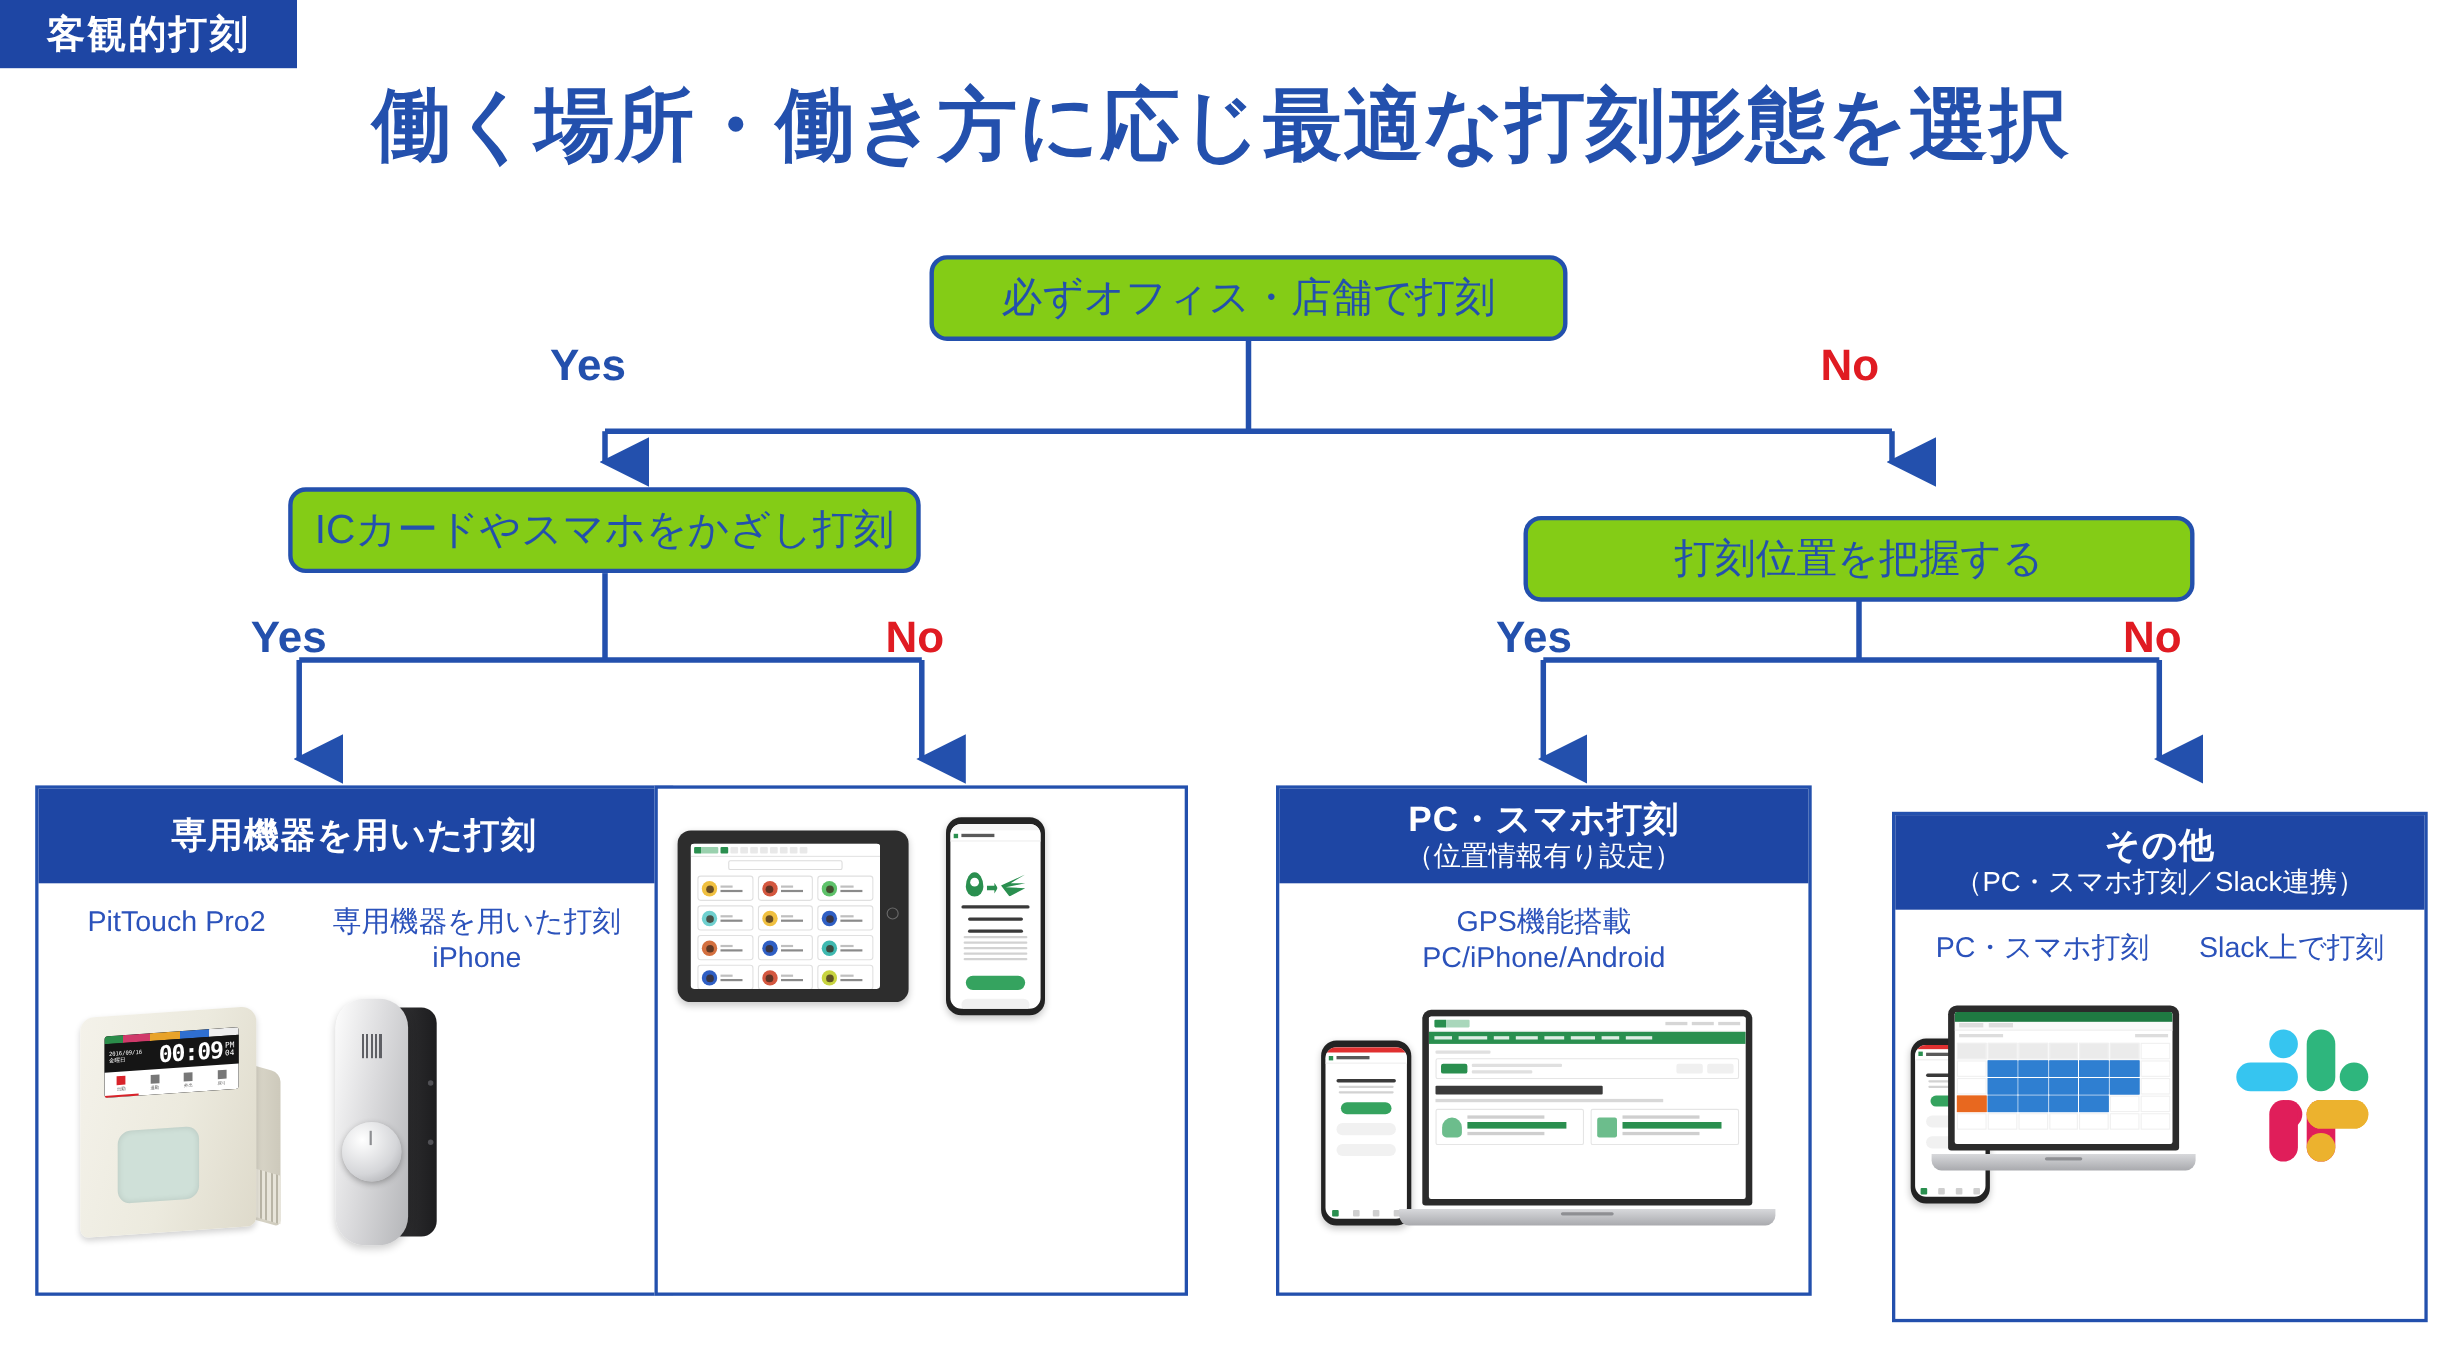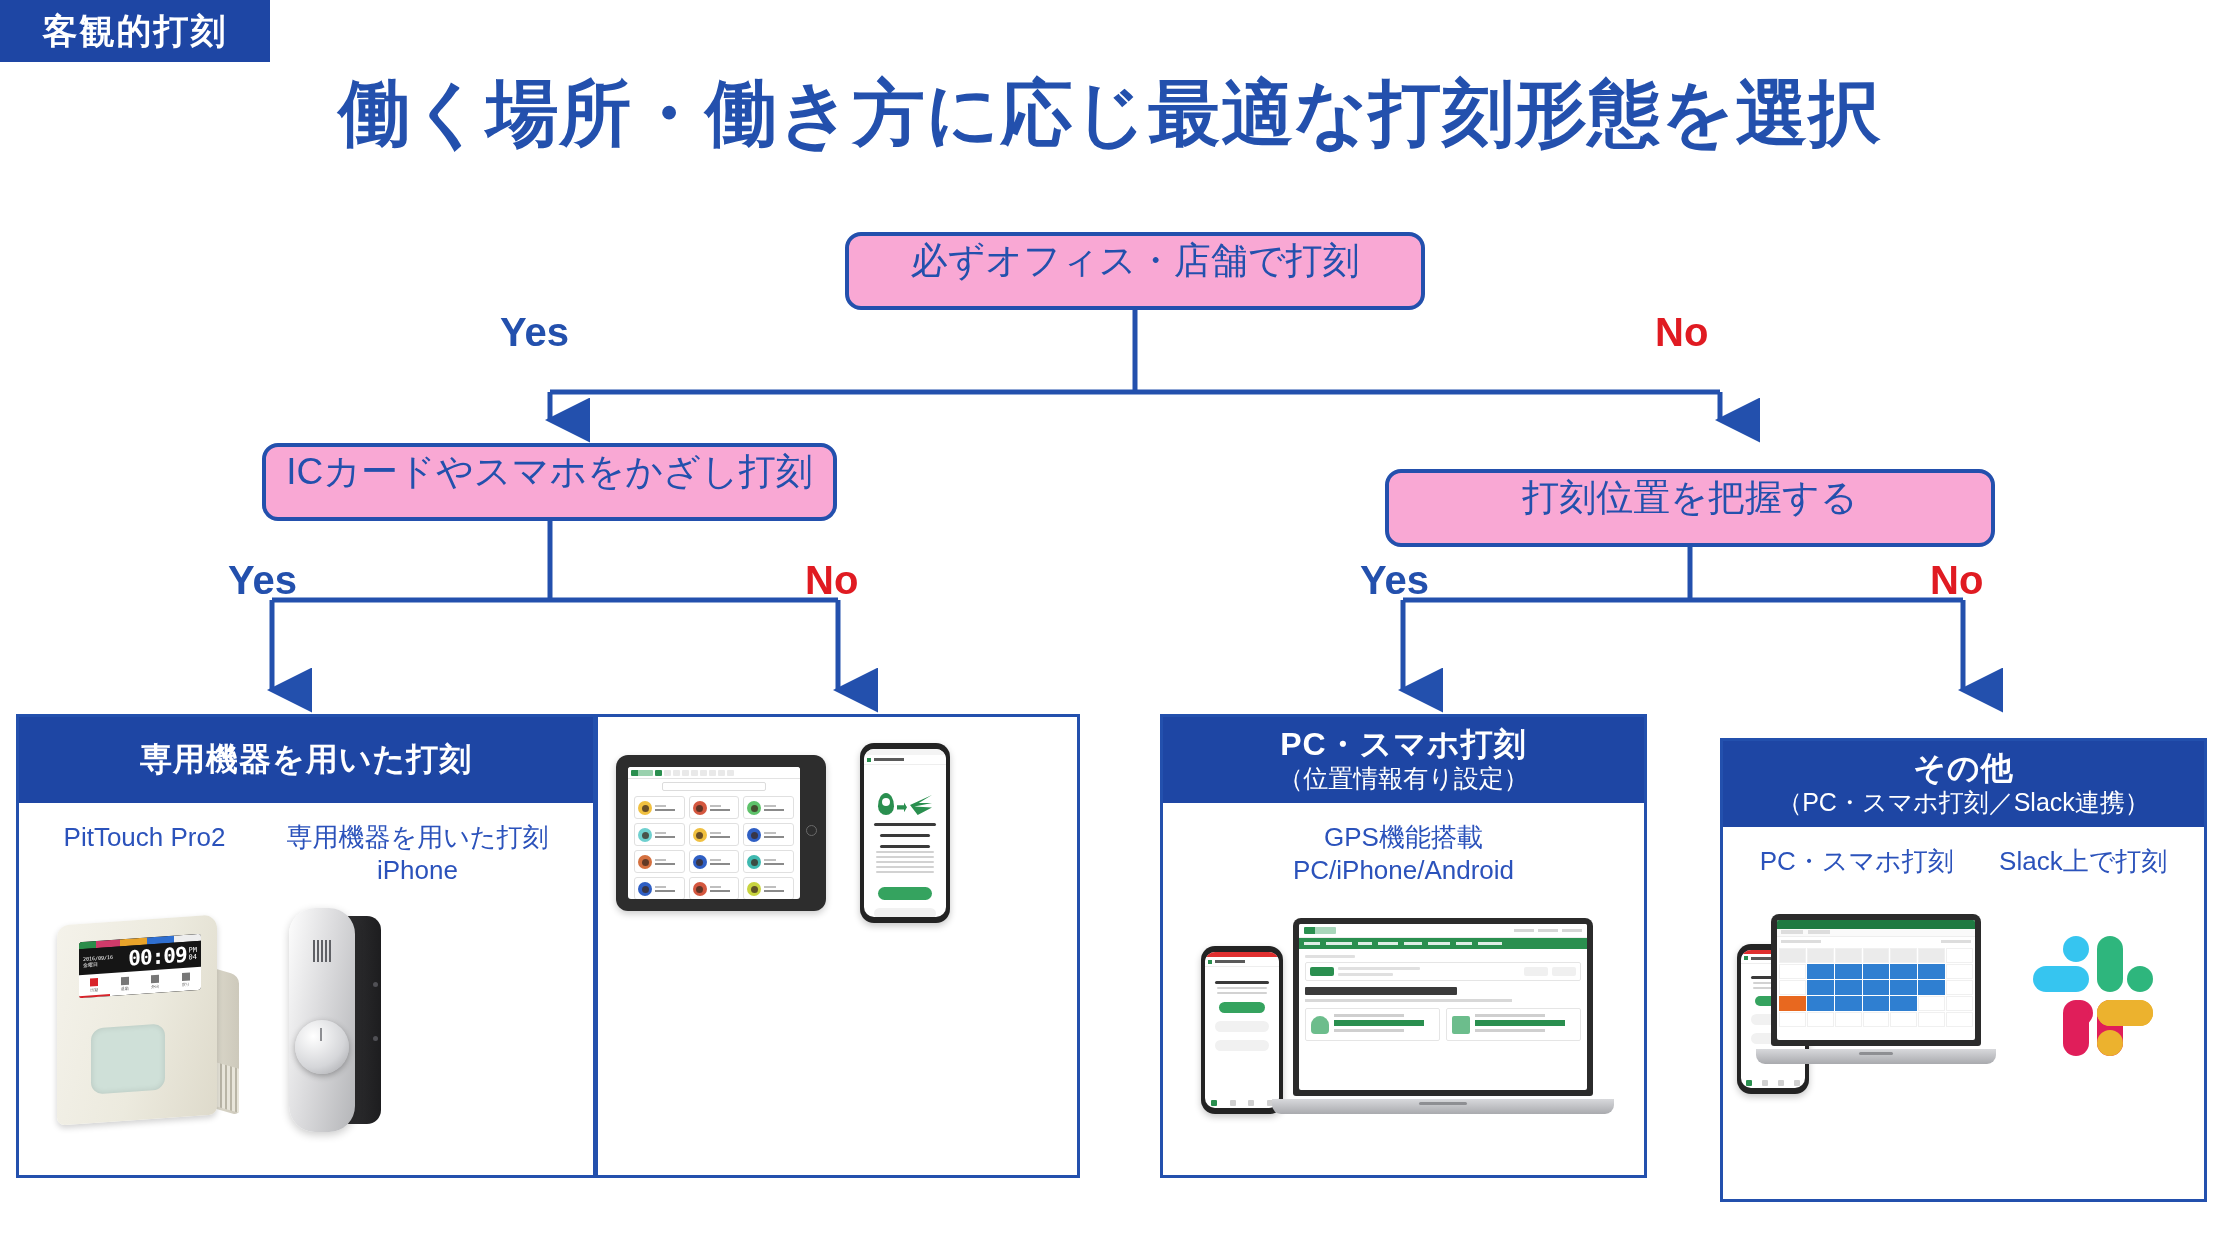--- a/index.html
+++ b/index.html
@@ -21,22 +21,22 @@
     color:#ffffff;font-size:35px;font-weight:bold;letter-spacing:2px;
   }
   #page-title{
     left:0;top:66px;width:2220px;text-align:center;
     color:#2350ad;font-size:72px;font-weight:bold;letter-spacing:1px;
     white-space:nowrap;
   }
 
   
   .node{
-    border:4px solid #2350ad;border-radius:16px;background:#f9a8d4;
-    display:flex;justify-content:center;
+    border:4px solid #2350ad;border-radius:16px;background:#84cc16;
+    display:flex;align-items:center;justify-content:center;
     color:#2350ad;font-size:37px;box-sizing:border-box;
   }
   #node-root{left:845px;top:232px;width:580px;height:78px;}
   #node-left{left:262px;top:443px;width:575px;height:78px;}
   #node-right{left:1385px;top:469px;width:610px;height:78px;}
 
   
   .branch-label{
     font-size:40px;font-weight:bold;white-space:nowrap;
   }
@@ -50,21 +50,21 @@
   #lbl-no-3 {left:1930px;top:558px;}
 
   
   #connectors{left:0;top:0;width:2220px;height:1240px;pointer-events:none;}
 
   
   .card{
     border:3px solid #2350ad;background:#ffffff;box-sizing:border-box;
     top:714px;height:464px;
   }
-  #card-0{left:16px;width:580px;}
+  #card-0{left:32px;width:580px;}
   #card-1{left:595px;width:485px;}
   #card-2{left:1160px;width:487px;}
   #card-3{left:1720px;width:487px;margin-top:24px;}
 
   .card-head{
     background:#1e46a4;color:#ffffff;width:100%;height:86px;
     display:flex;flex-direction:column;align-items:center;justify-content:center;
     box-sizing:border-box;
   }
   .card-title{font-size:32px;font-weight:bold;letter-spacing:1px;line-height:1.1;}

